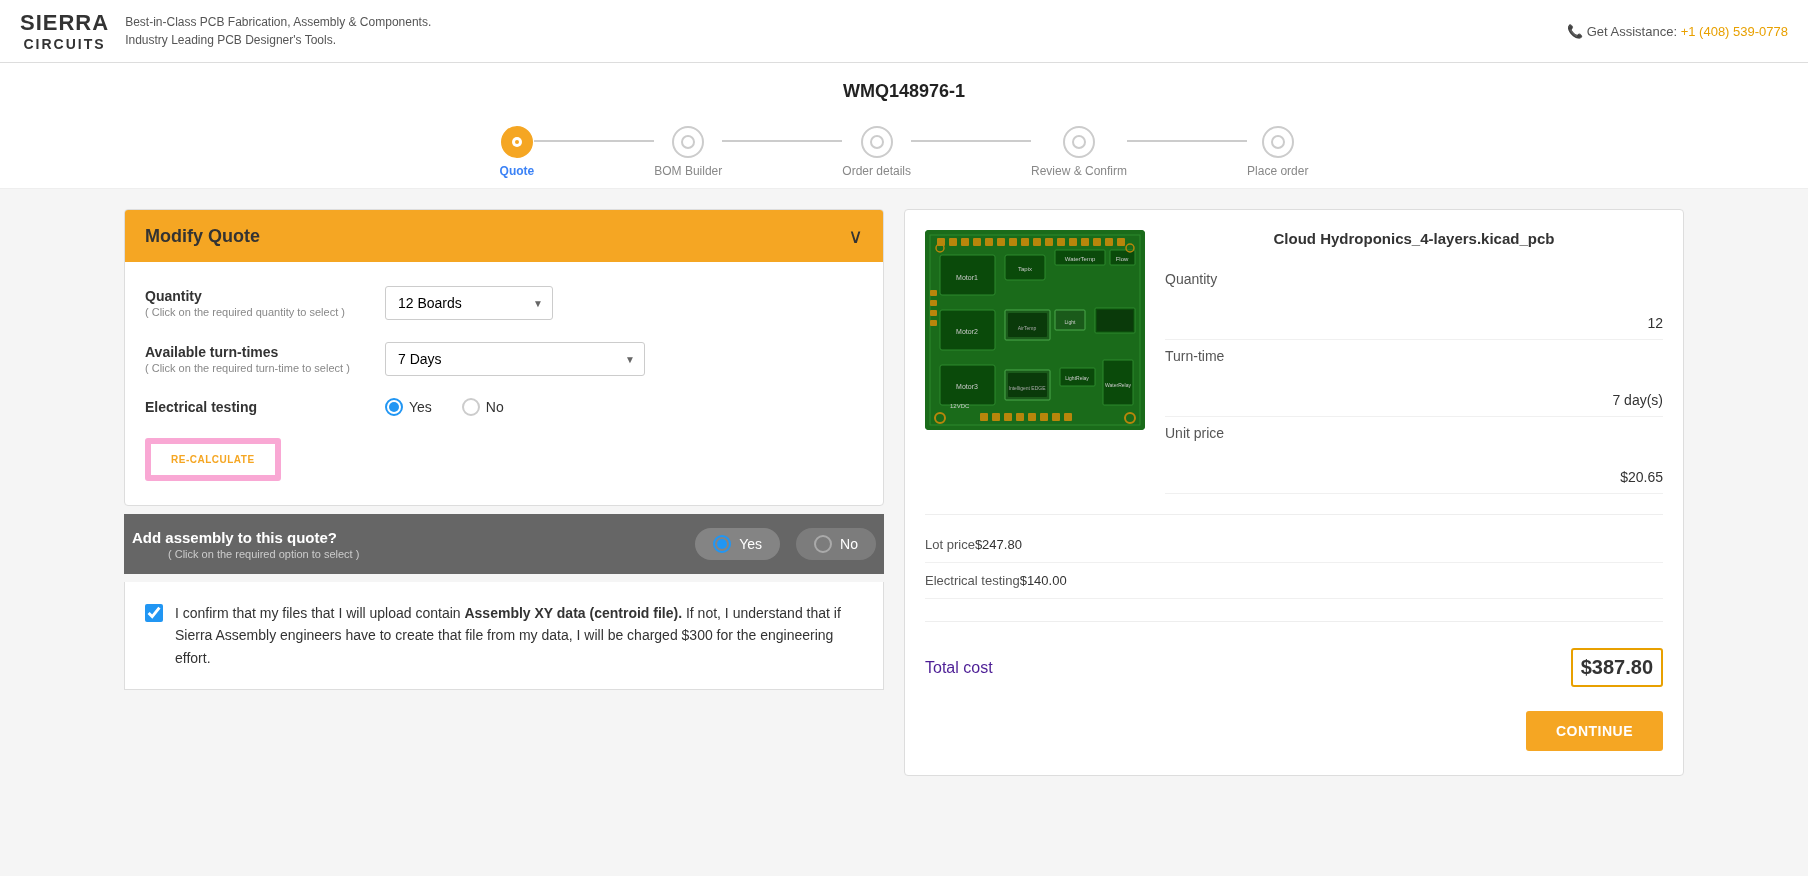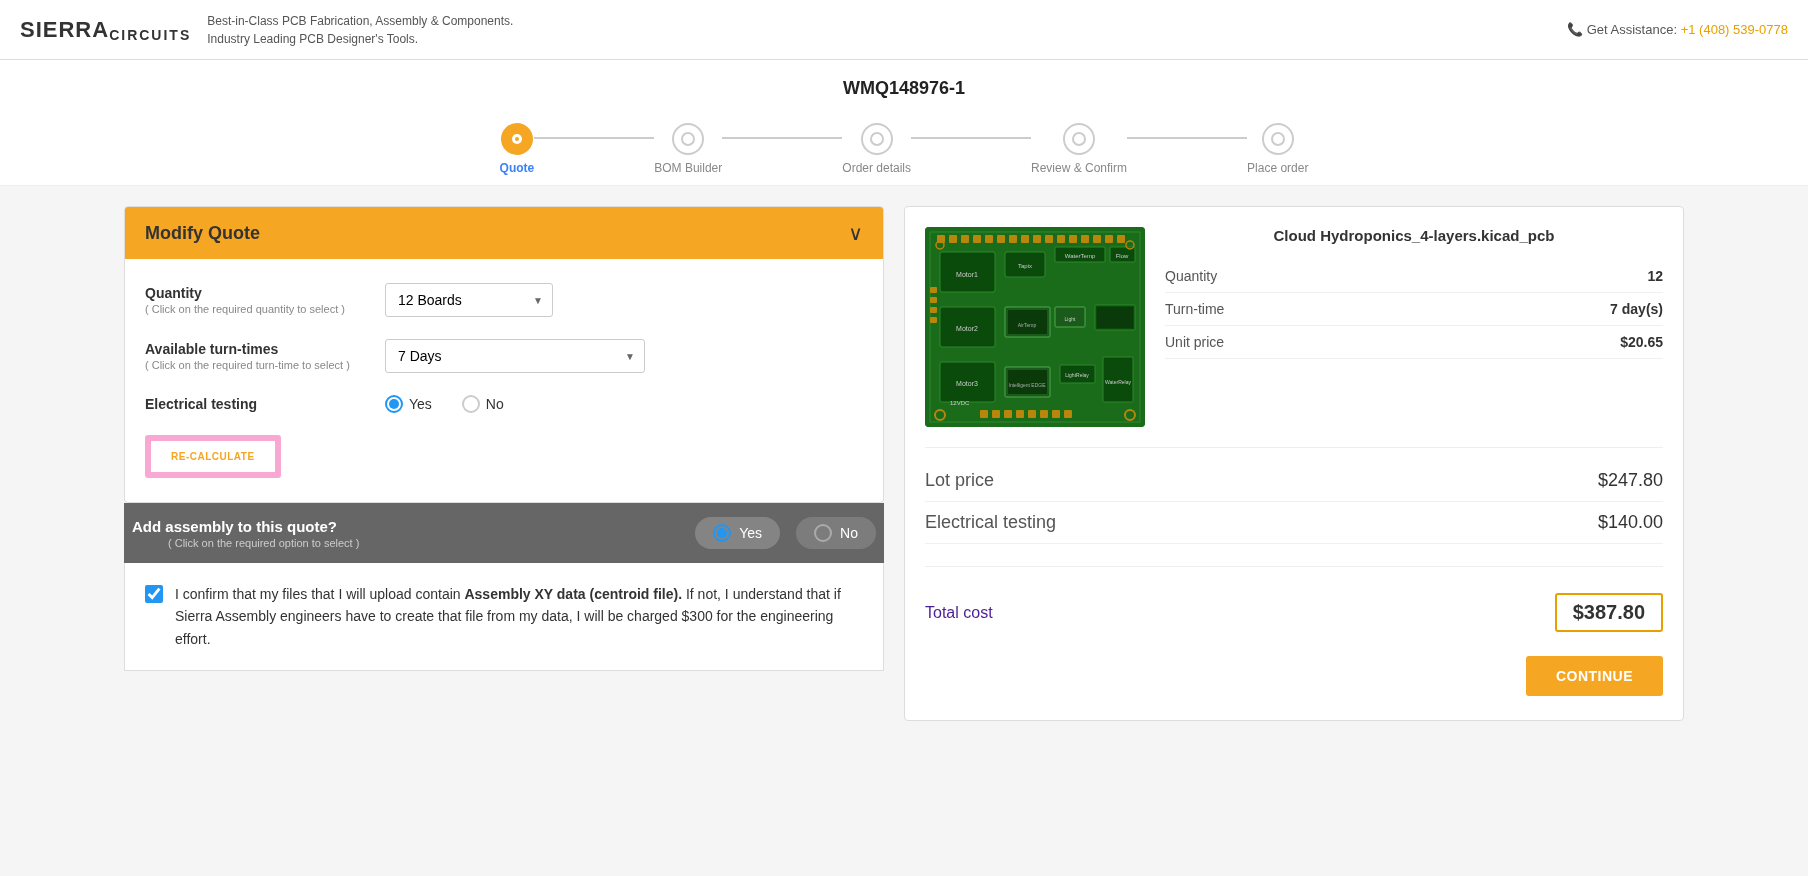--- a/index.html
+++ b/index.html
@@ -9,21 +9,21 @@
     .header {
       background: #fff;
       border-bottom: 1px solid #ddd;
       display: flex;
       align-items: center;
       justify-content: space-between;
       padding: 10px 20px;
       min-height: 60px;
     }
     .header-left { display: flex; align-items: center; gap: 16px; }
-    .logo { display: flex; flex-direction: row; align-items: flex-end; }
+    .logo { display: flex; flex-direction: column; align-items: center; }
     .logo-text-sierra { font-size: 22px; font-weight: 900; color: #333; letter-spacing: 1px; }
     .logo-text-circuits { font-size: 14px; font-weight: 900; color: #333; letter-spacing: 2px; }
     .header-tagline { font-size: 12px; color: #555; line-height: 1.5; }
     .header-right { font-size: 13px; color: #555; }
     .header-right a { color: #e8a000; text-decoration: none; }
 
     
     .progress-section {
       background: #fff;
       padding: 18px 0 10px 0;
@@ -89,21 +89,21 @@
       max-width: 1600px;
       margin: 0 auto;
       align-items: flex-start;
     }
 
     
     .left-panel {
       flex: 0 0 760px;
       display: flex;
       flex-direction: column;
-      gap: 0;
+      gap: 8px;
     }
 
     
     .modify-quote-card {
       background: #fff;
       border: 1px solid #ddd;
       border-radius: 4px;
       overflow: hidden;
     }
     .card-header {
@@ -327,49 +327,48 @@
     }
 
     .detail-row {
       display: flex;
       justify-content: space-between;
       padding: 8px 0;
       border-bottom: 1px solid #f0f0f0;
       font-size: 14px;
     }
     .detail-label { color: #555; }
-    .detail-value { font-weight: 700; color: #333; }
+    .detail-value { font-weight: 400; color: #333; margin-top: 44px; }
 
     .divider { height: 1px; background: #eee; margin: 12px 0; }
 
     .price-rows { padding: 0 0 10px 0; }
     .price-row {
       display: flex;
-      justify-content: space-between;
       padding: 10px 0;
       border-bottom: 1px solid #f0f0f0;
-      font-size: 18px;
+      font-size: 13px;
     }
     .price-label { color: #555; font-weight: 500; }
     .price-value { color: #333; }
 
     .total-row {
       display: flex;
       justify-content: space-between;
       align-items: center;
       padding: 14px 0 10px 0;
       font-size: 16px;
     }
     .total-label { font-weight: 400; color: #4c1d95; font-size: 16px; }
     .total-value {
       font-weight: 700;
       color: #333;
       font-size: 20px;
       border: 2px solid #e8a000;
-      padding: 6px 16px;
+      padding: 6px 8px;
       border-radius: 3px;
       text-align: center;
     }
 
     .continue-btn-row {
       display: flex;
       justify-content: flex-end;
       padding: 14px 0 4px 0;
     }
     .continue-btn {

